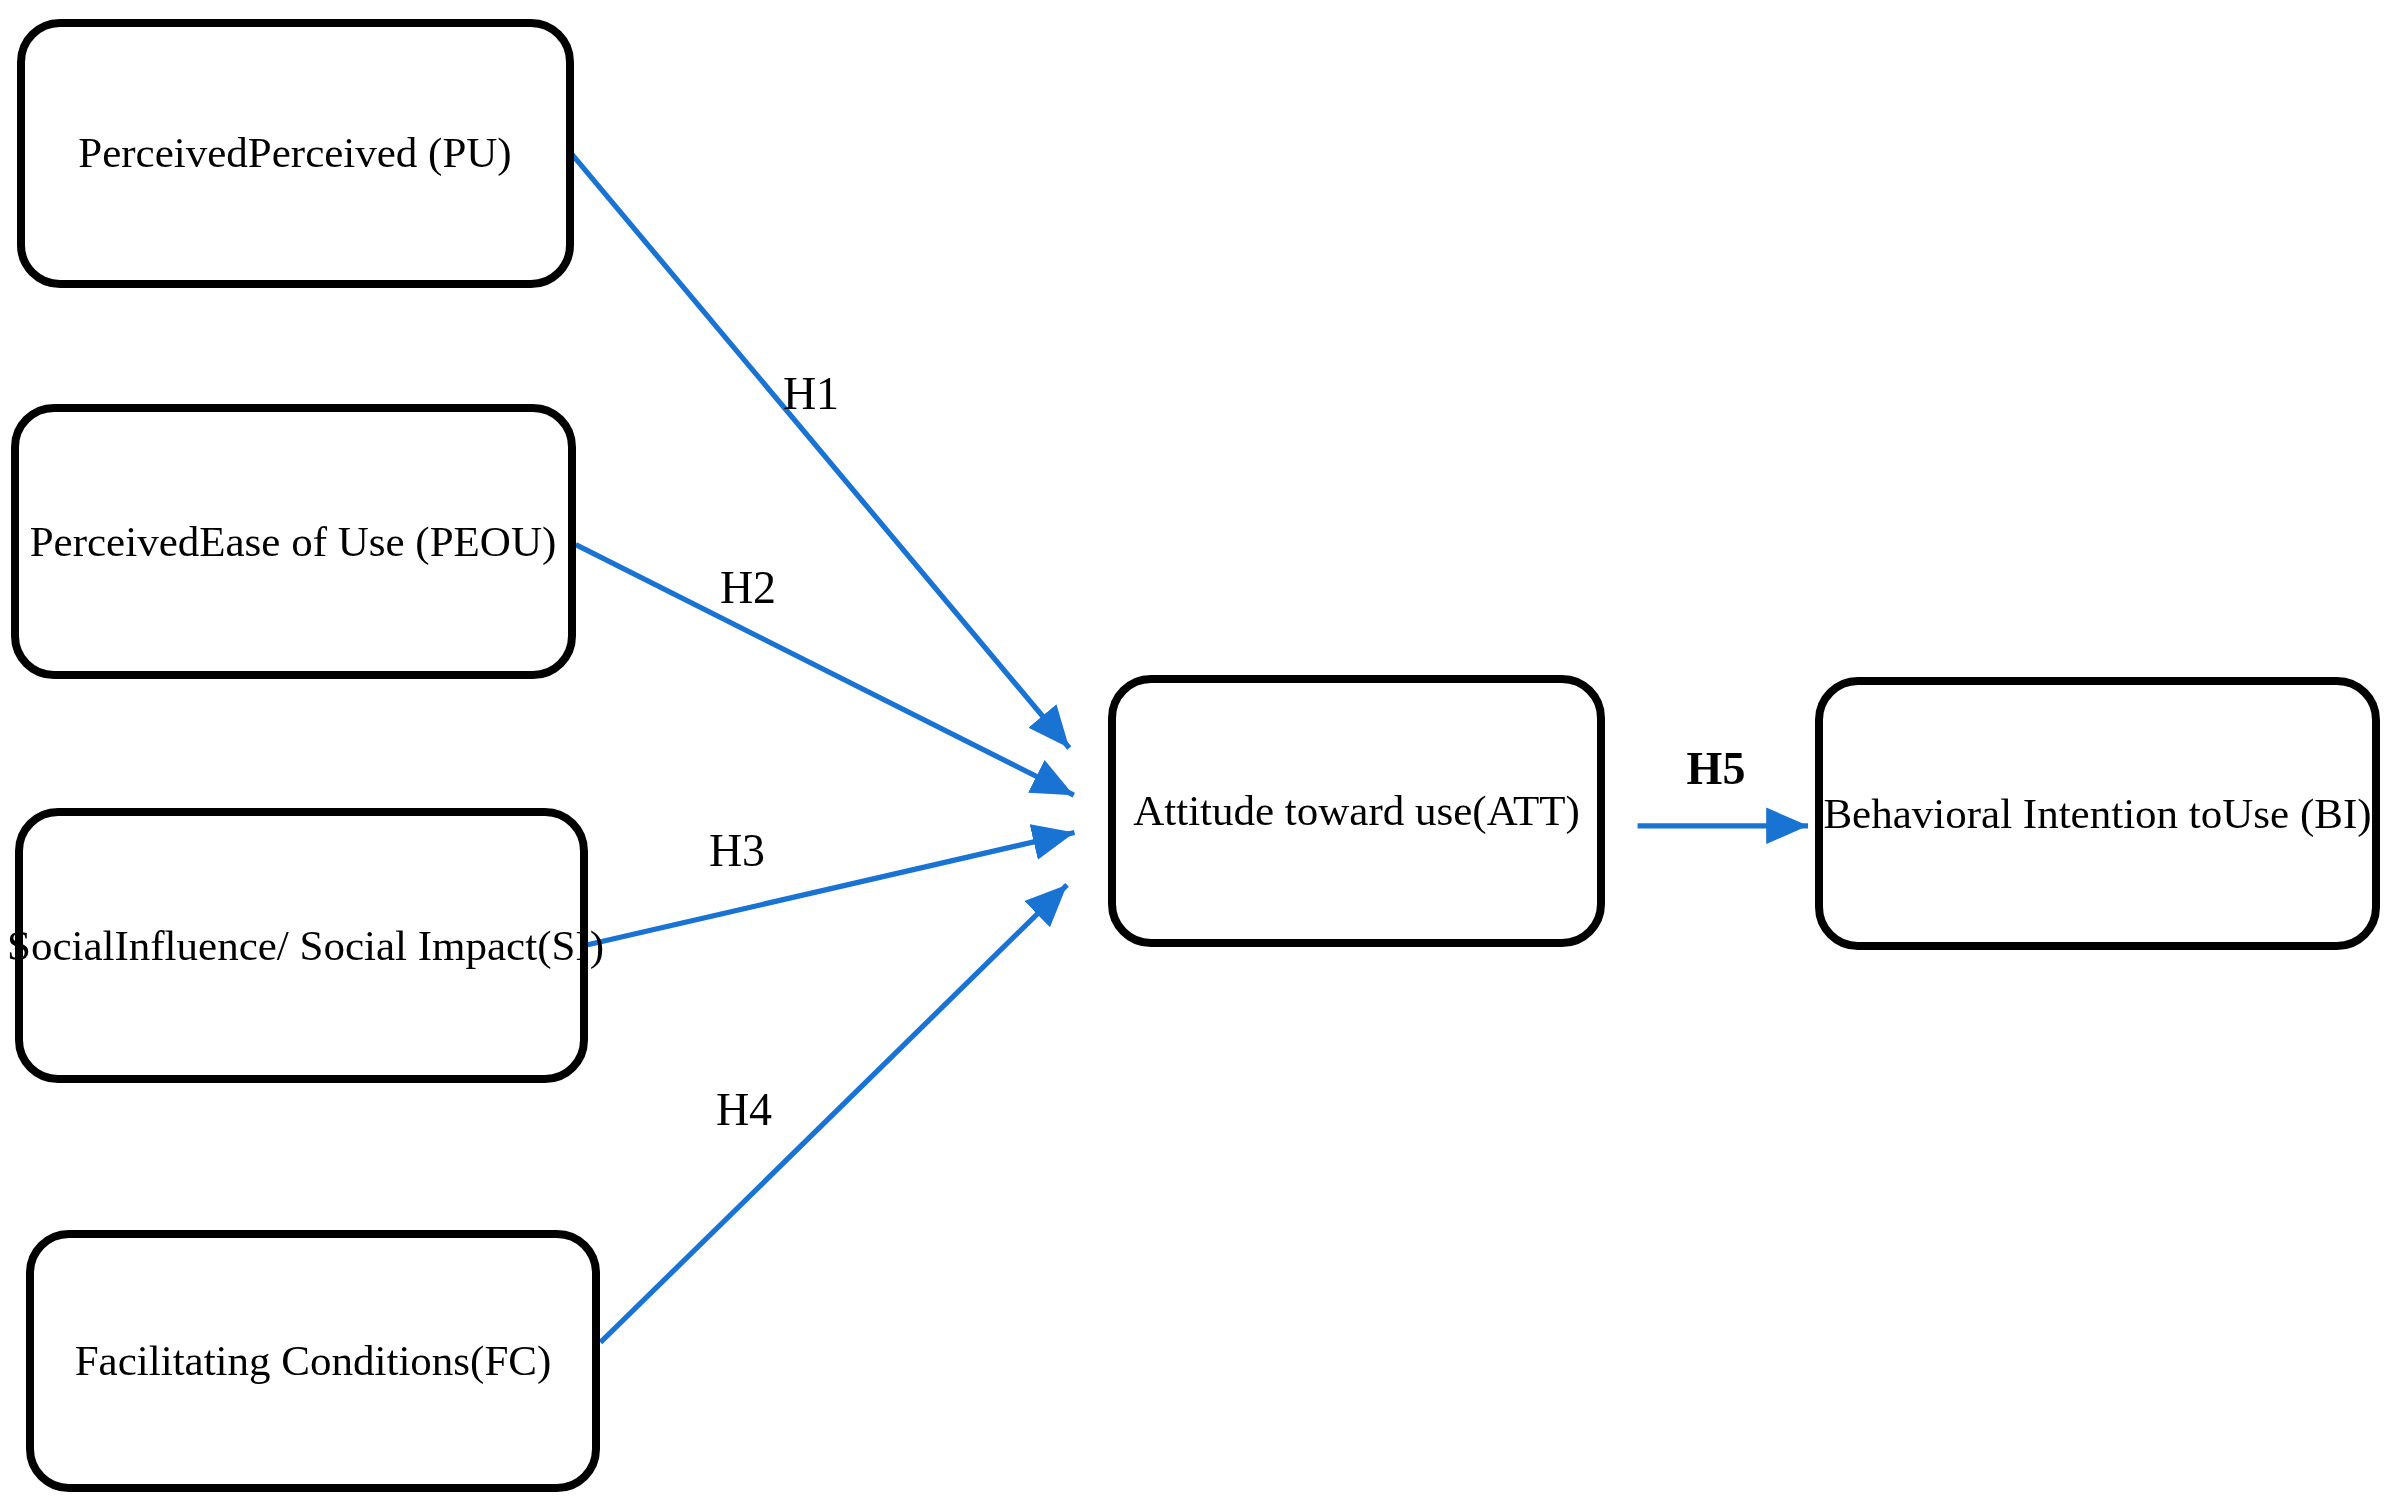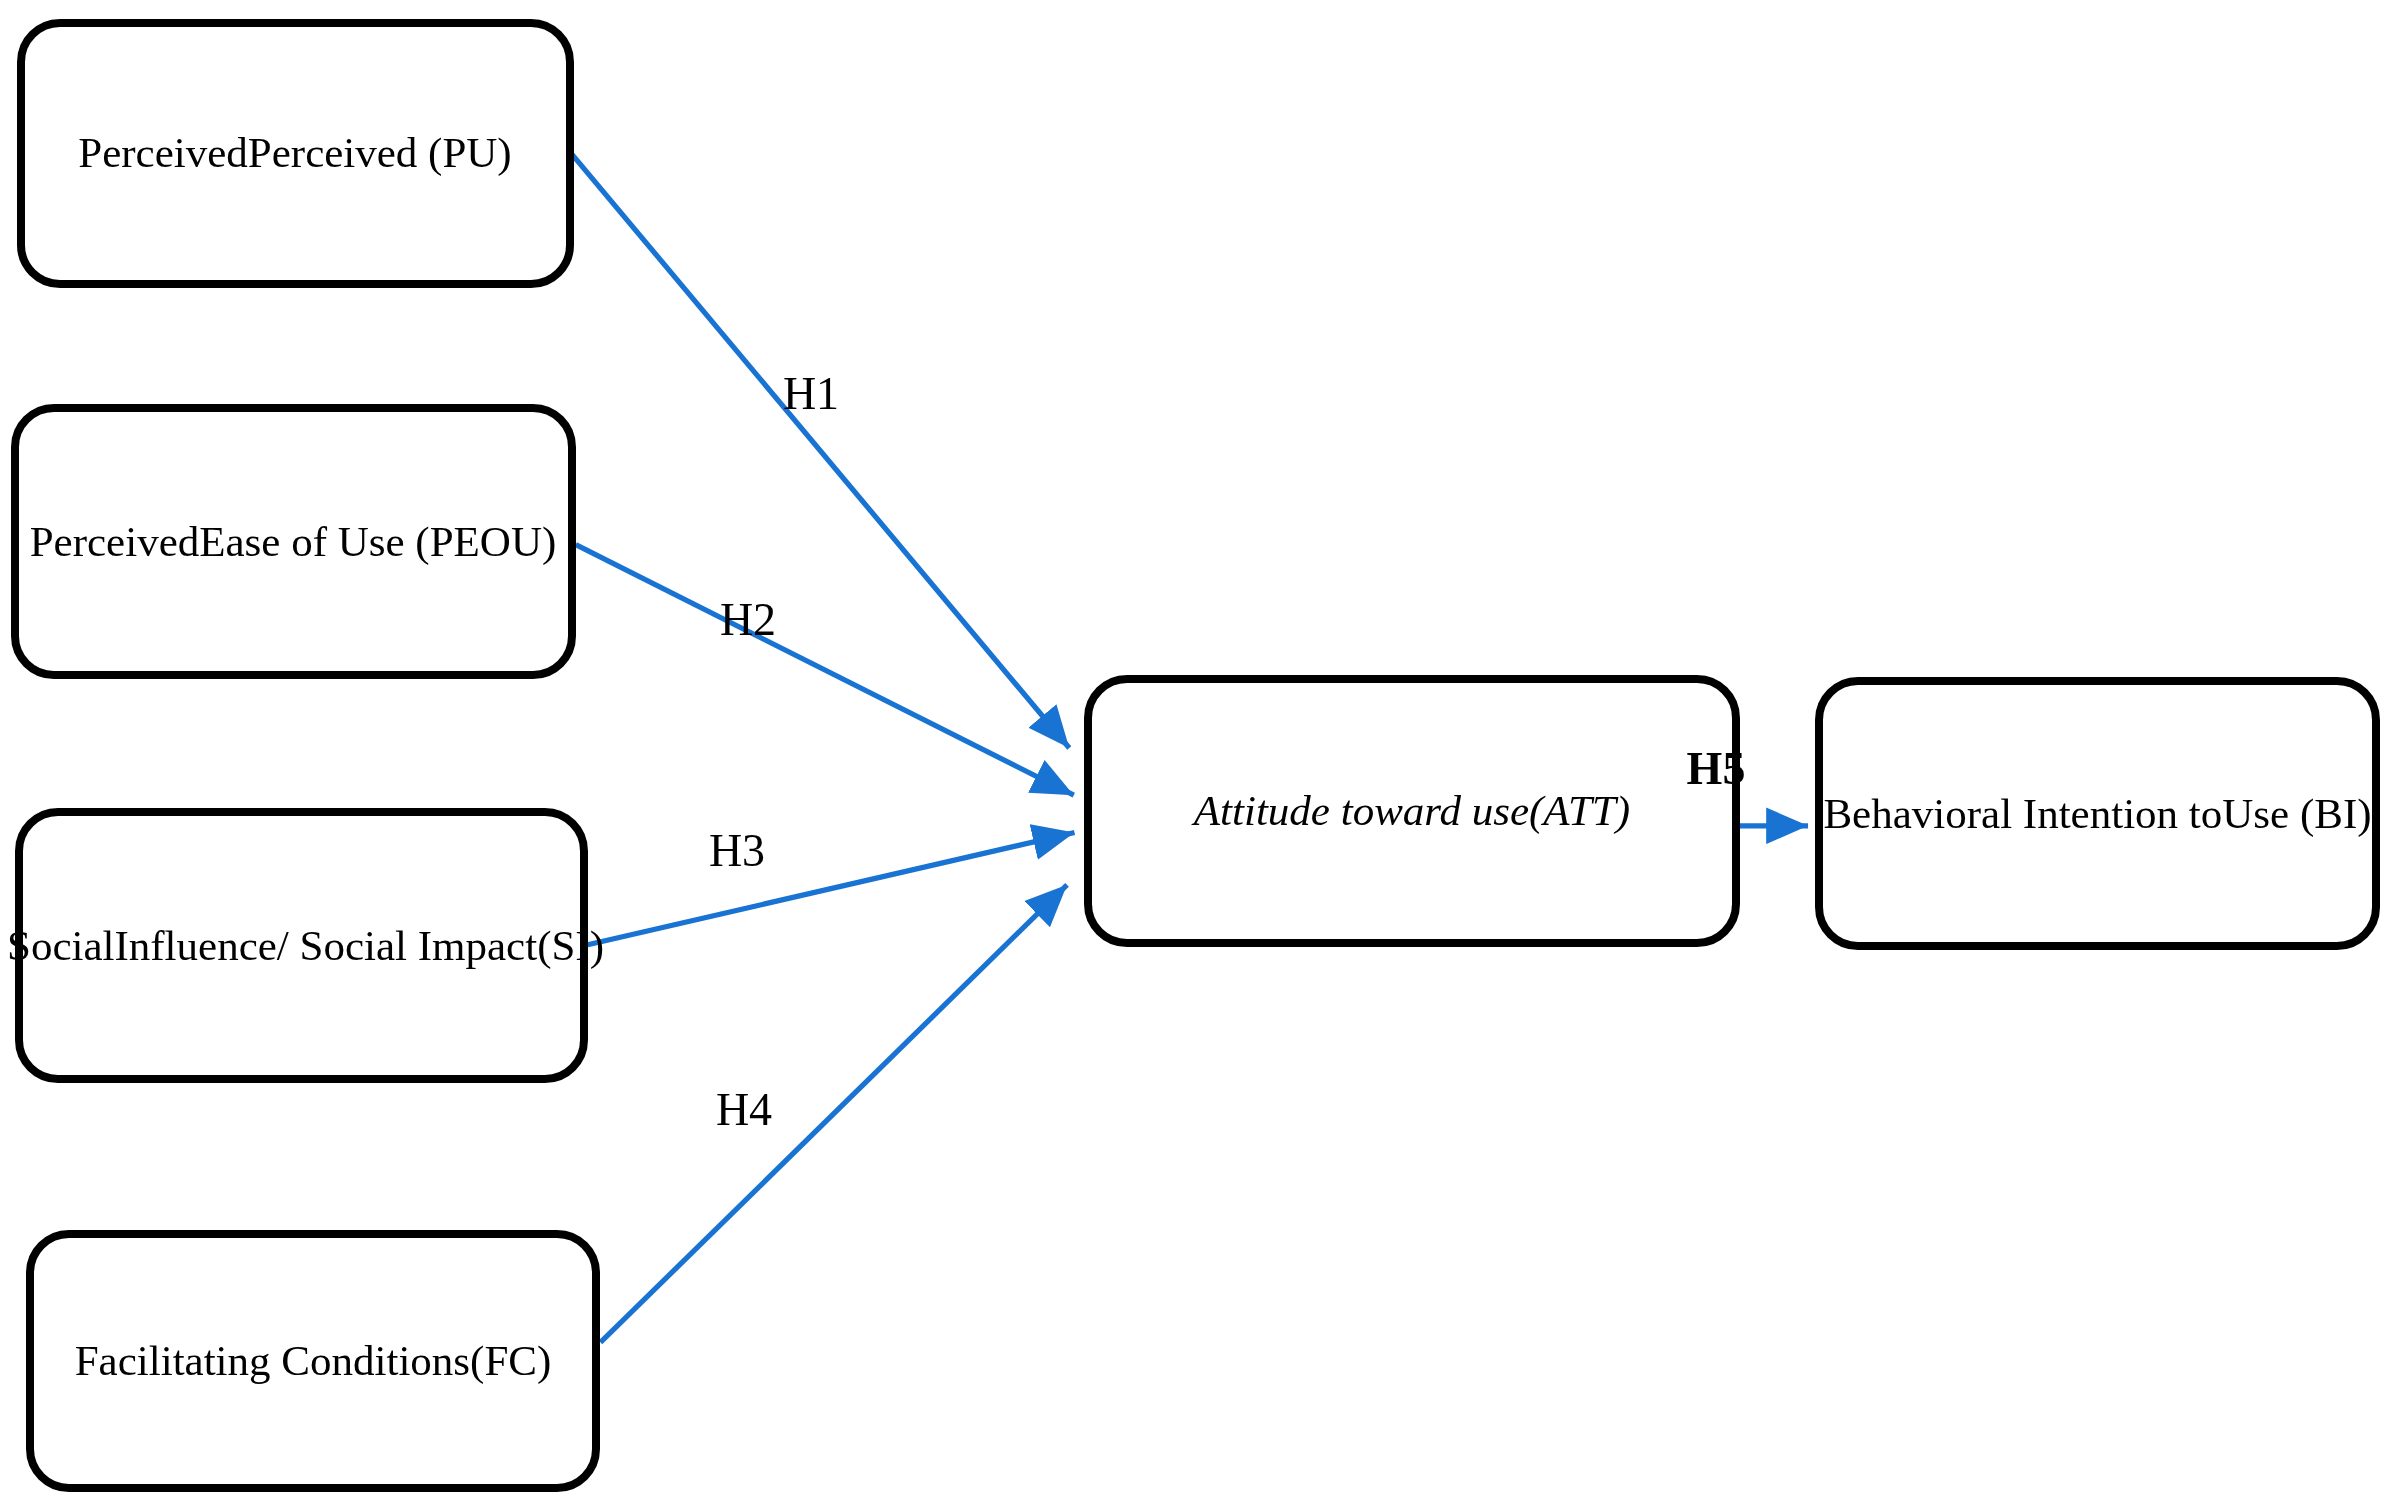--- a/index.html
+++ b/index.html
@@ -24,33 +24,33 @@
     align-items: center;
     text-align: center;
     font-size: 43px;
     line-height: 106px;
   }
   .box .box-line { white-space: nowrap; }
   #box-pu   { left: 16.5px;   top: 18.7px;   width: 557px; height: 269px; }
   #box-peou { left: 10.5px;   top: 404px;  width: 565px; height: 275px; }
   #box-si   { left: 15px;   top: 808px; width: 573px; height: 275px; line-height: 103px; padding-left: 8px; }
   #box-fc   { left: 26px;   top: 1230px; width: 574px; height: 262px; }
-  #box-att  { left: 1084px; top: 675px;  width: 656px; height: 272px; font-style: italic; }
+  #box-att  { left: 1108px; top: 675px;  width: 497px; height: 272px; }
   #box-bi   { left: 1815px; top: 677px;  width: 565px; height: 273px; }
   #arrow-layer { position: absolute; left: 0; top: 0; width: 2401px; height: 1511px; }
   .h-label {
     position: absolute;
     transform: translate(-50%, -50%);
     font-size: 46px;
     line-height: 1;
     color: var(--text, #000000);
     white-space: nowrap;
   }
   #label-h1 { left: 811px; top: 394px; }
-  #label-h2 { left: 748px; top: 620px; }
+  #label-h2 { left: 748px; top: 588px; }
   #label-h3 { left: 737px;  top: 851px; }
   #label-h4 { left: 744px;  top: 1110px; }
   #label-h5 { left: 1716px; top: 769px; font-weight: bold; }
 </style>
 </head>
 <body>
 
 <div id="canvas" style="--border: #000000; --text: #000000; --bg: #FFFFFF;">
 
   <svg id="arrow-layer" viewBox="0 0 3211 2020" xmlns="http://www.w3.org/2000/svg">

